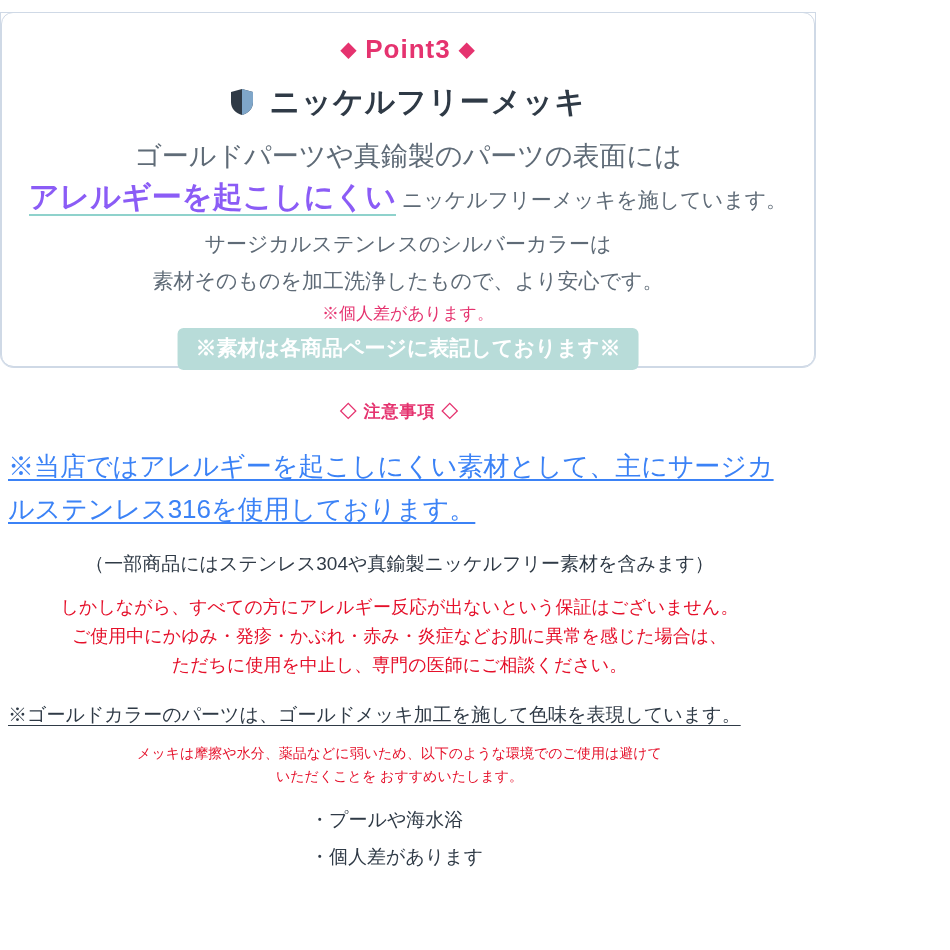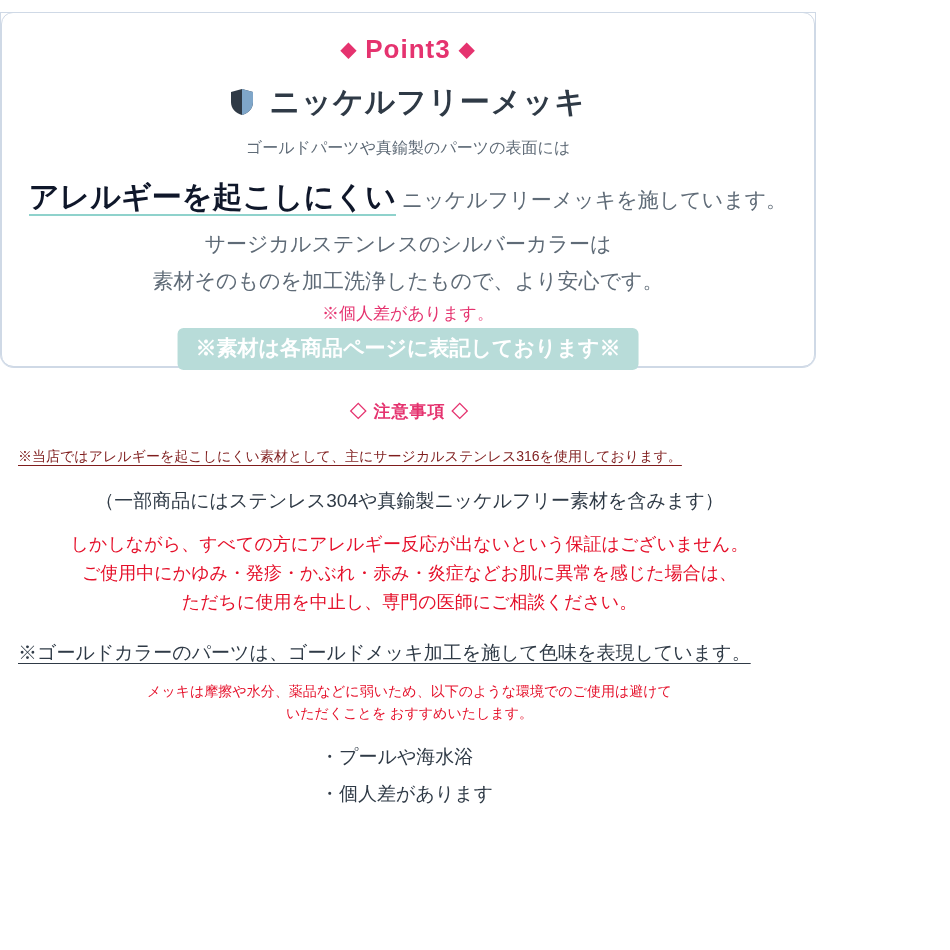--- a/index.html
+++ b/index.html
@@ -74,26 +74,26 @@
     margin-right: 6px;
   }
 
   .line-center {
     position: absolute;
     left: 0;
     width: 100%;
     text-align: center;
   }
 
-  .l1 { top: 126px; font-size: 16px; color: #5f6b77; }
+  .l1 { top: 126px; font-size: 27px; color: #5f6b77; }
   .l2 { top: 165px; font-size: 21px; color: #5f6b77; }
   .l2 .hl {
     font-size: 30px;
     font-weight: bold;
-    color: #0f172a;
+    color: #8b5cf6;
     border-bottom: 2px solid #8fd2cc;
     padding-bottom: 1px;
   }
   .l3 { top: 218px; font-size: 21px; color: #5f6b77; }
   .l4 { top: 255px; font-size: 21px; color: #5f6b77; }
   .l5 { top: 290px; font-size: 17px; color: #e5336f; }
 
   .banner {
     position: absolute;
     top: 316px;
@@ -105,36 +105,36 @@
     font-weight: bold;
     padding: 6px 18px 8px 18px;
     border-radius: 6px;
     white-space: nowrap;
   }
 
   
   .notes {
     position: absolute;
     top: 400px;
-    left: 10px;
+    left: 0;
     width: 799px;
   }
   .notes-title {
     text-align: center;
     font-size: 17px;
     font-weight: bold;
     color: #e5336f;
     letter-spacing: 1px;
   }
 
   .note-block { margin-top: 22px; }
 
   .warn-head {
-    font-size: 14px;
-    color: #7f1d1d;
+    font-size: 26px;
+    color: #3b82f6;
     line-height: 1.65;
     padding: 0 8px;
   }
   .warn-head .u {
     text-decoration: underline;
     text-underline-offset: 4px;
   }
 
   .sub-note {
     text-align: center;

